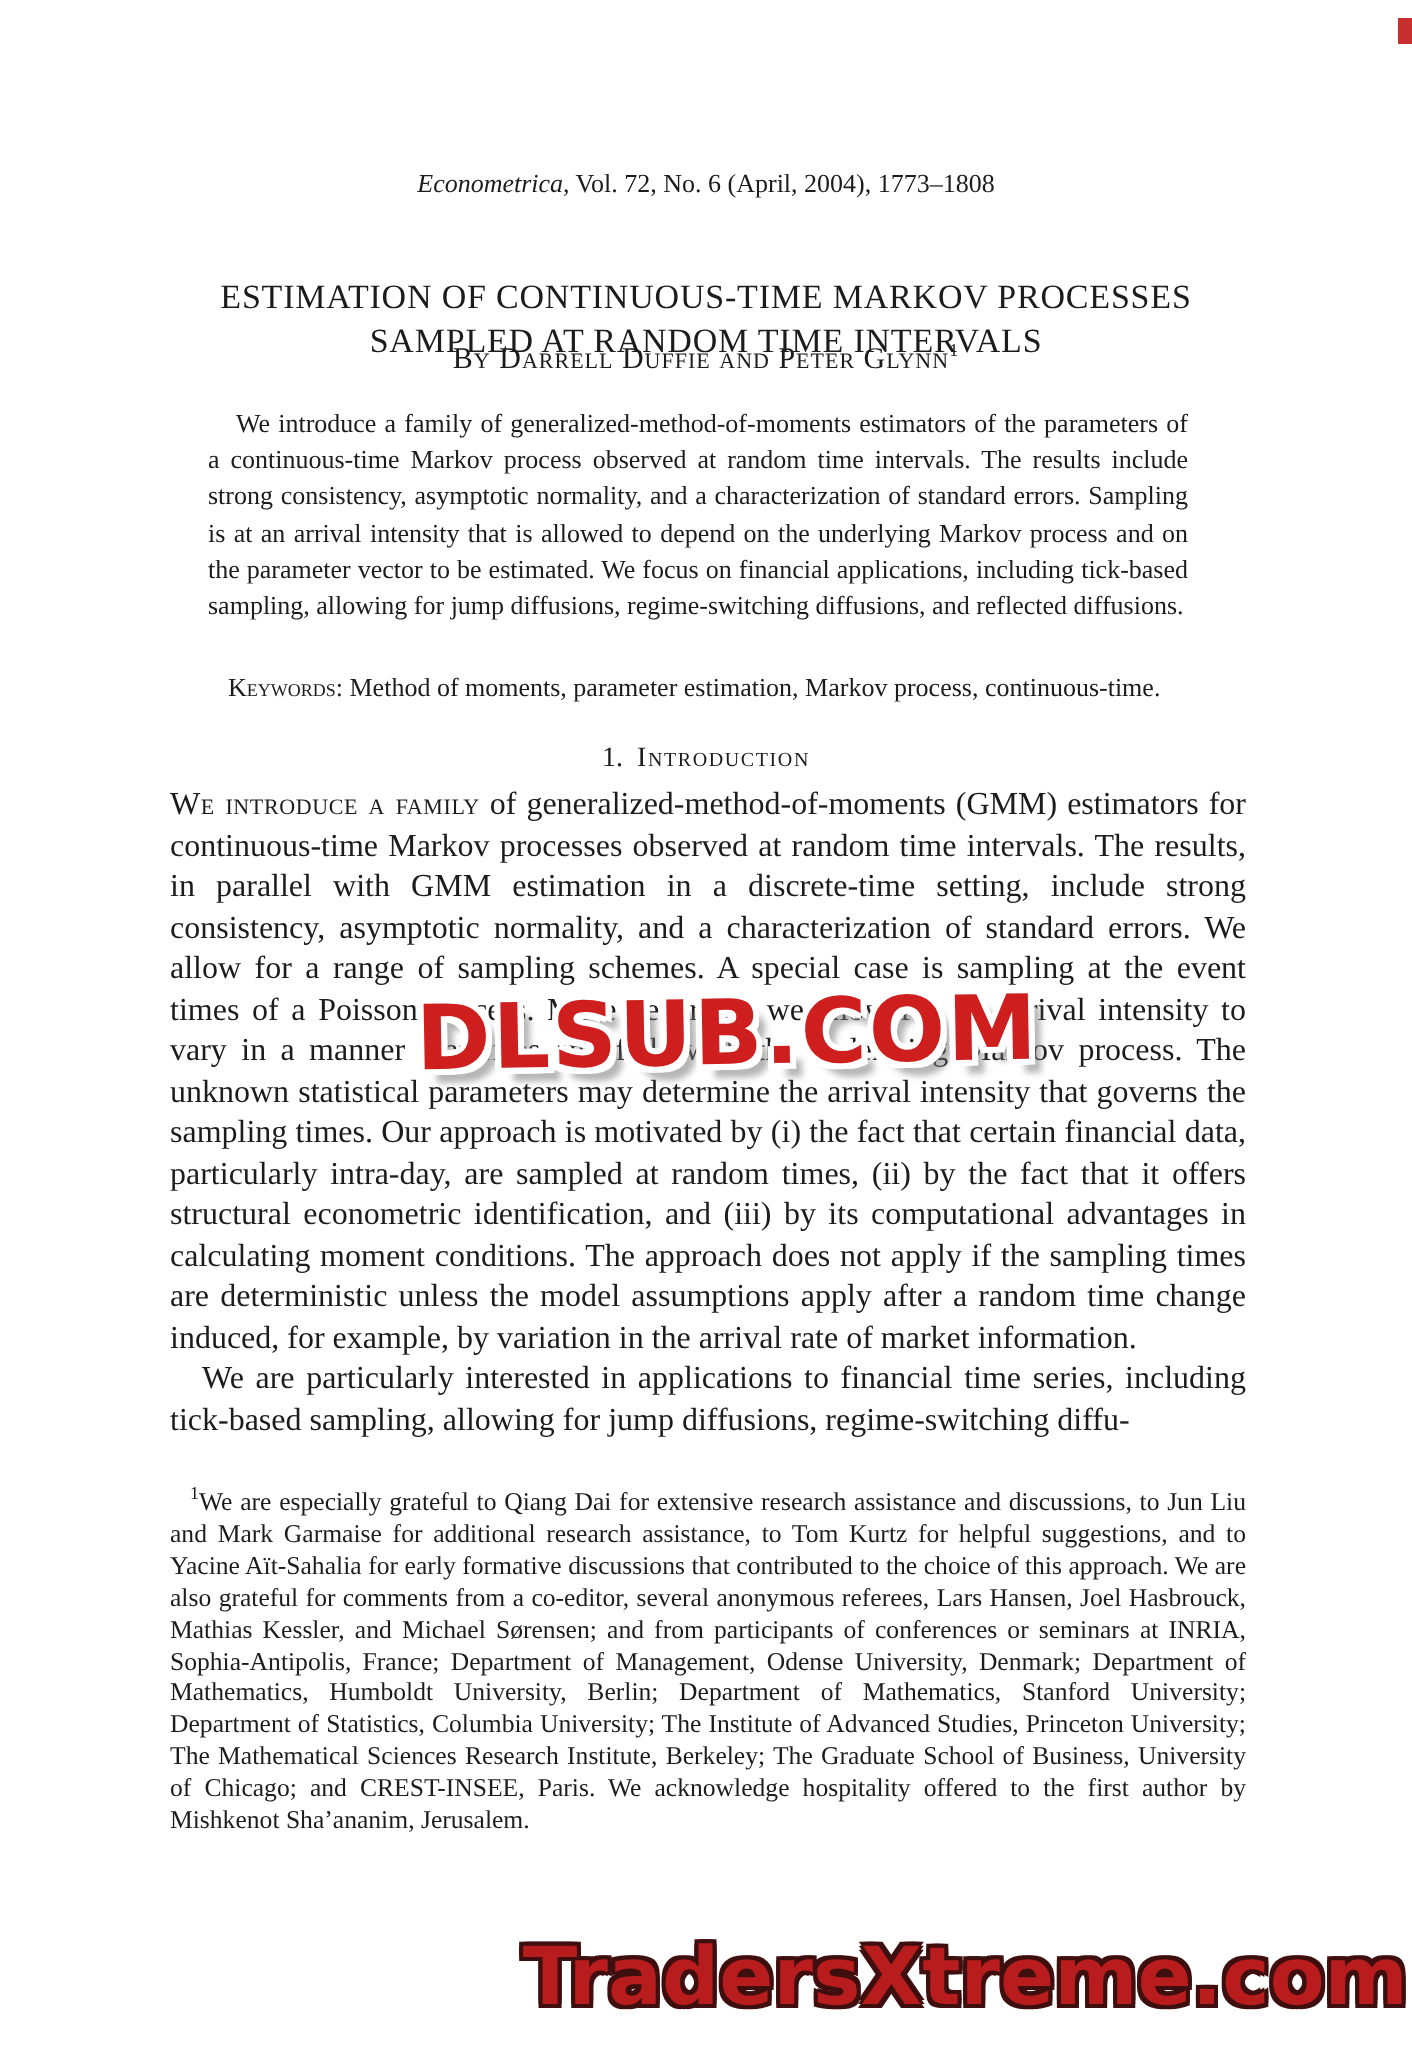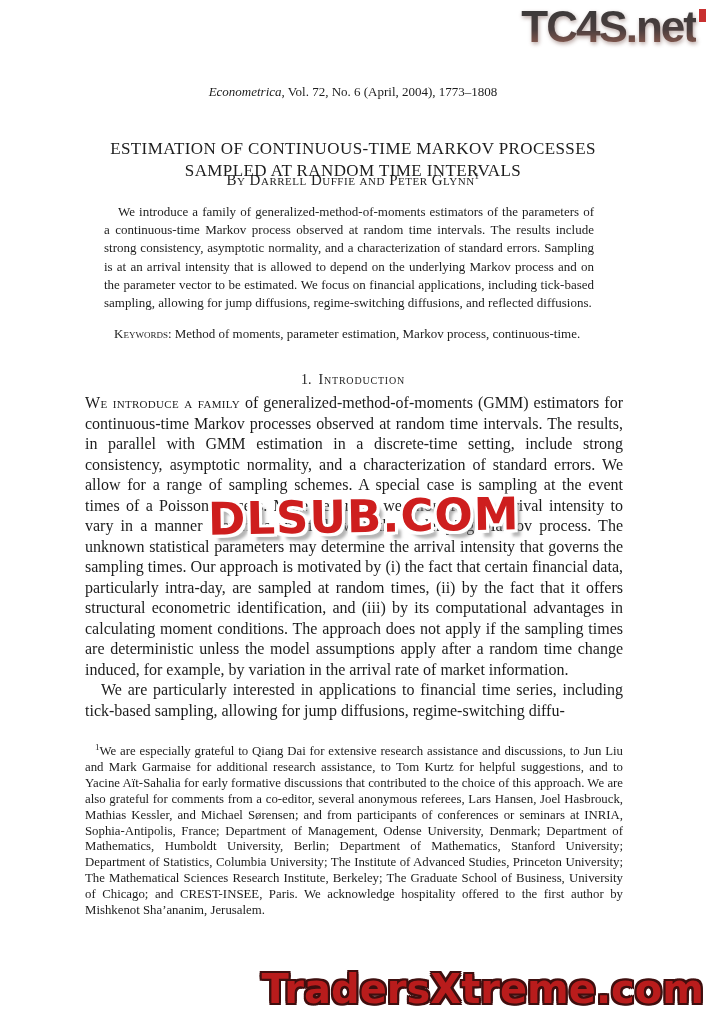--- a/index.html
+++ b/index.html
@@ -79,21 +79,21 @@
 
   
   .abstract {
     position:absolute;
     top:203px; left:104px; width:490px;
     font-size:13px;
     line-height:18.2px;
     text-align:justify;
   }
   .abstract p.ab { text-indent:14px; }
-  .abstract p.kw { text-indent:10px; margin-top:13px; }
+  .abstract p.kw { text-indent:10px; margin-top:23px; }
   .sc { font-variant:small-caps; }
 
   
   .section-heading {
     position:absolute;
     top:372px; left:0; width:100%;
     text-align:center;
     font-size:14px;
   }
   .section-heading .num { margin-right:7px; }
@@ -159,21 +159,20 @@
       -2px 0 0 #3f0f0f, 2px 0 0 #3f0f0f, 0 -2px 0 #3f0f0f, 0 2px 0 #3f0f0f,
       -2px -2px 0 #3f0f0f, 2px -2px 0 #3f0f0f, -2px 2px 0 #3f0f0f, 2px 2px 0 #3f0f0f,
       0 0 6px #ffffff, 0 0 10px #ffffff, 0 0 14px #ffffff;
   }
 </style>
 </head>
 <body>
 
 <div class="page">
 
-  <div class="tc4s">TC4S.net</div>
   <div class="corner-square"></div>
 
   <div class="journal-line">
     <span class="it">Econometrica</span><span>, Vol. 72, No. 6 (April, 2004), 1773–1808</span>
   </div>
 
   <div class="paper-title">
     <div>ESTIMATION OF CONTINUOUS-TIME MARKOV PROCESSES</div>
     <div>SAMPLED AT RANDOM TIME INTERVALS</div>
   </div>

